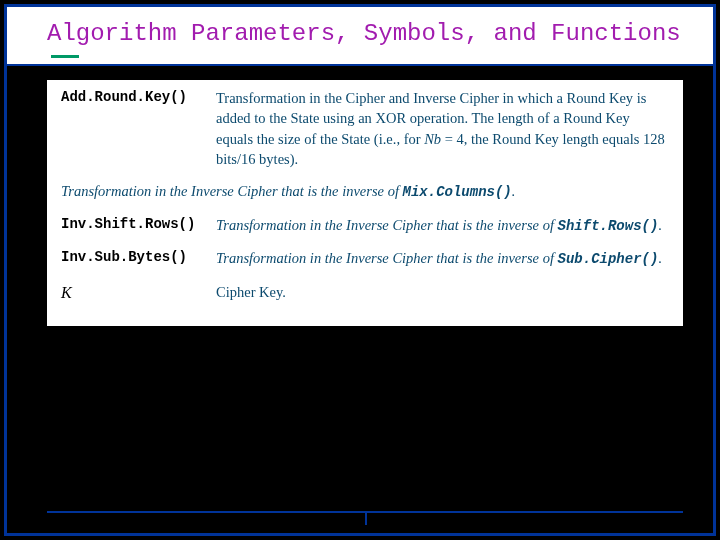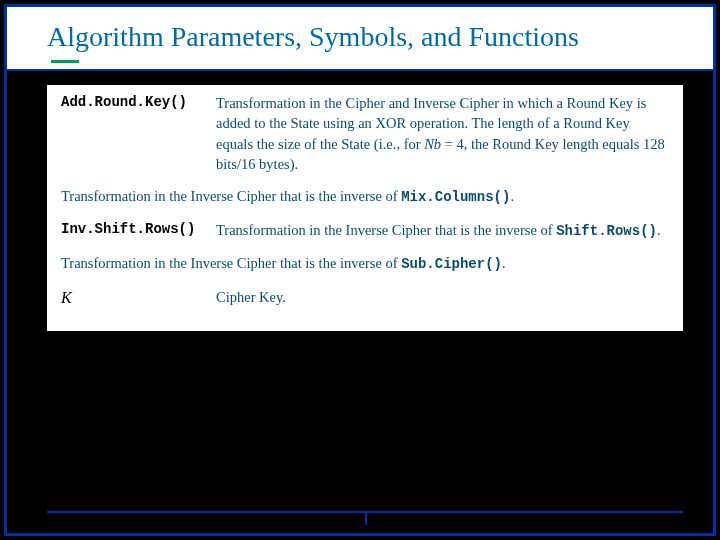--- a/index.html
+++ b/index.html
@@ -16,23 +16,23 @@
     top: 4px; left: 4px; right: 4px; bottom: 4px;
     border: 3px solid #003399;
     background: #000;
   }
   .title-area {
     padding: 12px 30px 6px 40px;
     background: #fff;
     border-bottom: 2px solid #003399;
   }
   .title {
-    font-family: Liberation Serif, serif;
-    font-size: 28px;
-    color: #0369a1;
+    font-family: Liberation Mono, monospace;
+    font-size: 24px;
+    color: #a21caf;
     line-height: 1.25;
   }
   .title-accent {
     height: 3px;
     width: 28px;
     background: #009966;
     margin: 6px 0 0 4px;
   }
   .black-gap {
     height: 8px;
@@ -63,21 +63,21 @@
     font-style: italic;
     font-weight: normal;
     font-size: 16px;
   }
   .desc {
     flex: 1;
     font-size: 14.5px;
     color: #0c4a6e;
     line-height: 1.4;
   }
-  .desc.justify { text-align: justify; }
+  .desc.justify { text-align: justify; font-style: italic; }
   .mono-inline {
     font-family: "Courier New", monospace;
     font-weight: bold;
     font-size: 14px;
   }
   .italic-inline { font-style: italic; }
   .bottom-rule {
     position: absolute;
     left: 40px;
     right: 30px;
@@ -120,20 +120,21 @@
     </div>
 
     <div class="row">
       <div class="term">Inv.Shift.Rows()</div>
       <div class="desc justify">
         <span>Transformation in the Inverse Cipher that is the inverse of </span><span class="mono-inline">Shift.Rows()</span><span>.</span>
       </div>
     </div>
 
     <div class="row">
+      <div class="term">Inv.Sub.Bytes()</div>
       <div class="desc justify">
         <span>Transformation in the Inverse Cipher that is the inverse of </span><span class="mono-inline">Sub.Cipher()</span><span>.</span>
       </div>
     </div>
 
     <div class="row">
       <div class="term term-italic">K</div>
       <div class="desc">Cipher Key.</div>
     </div>
 

